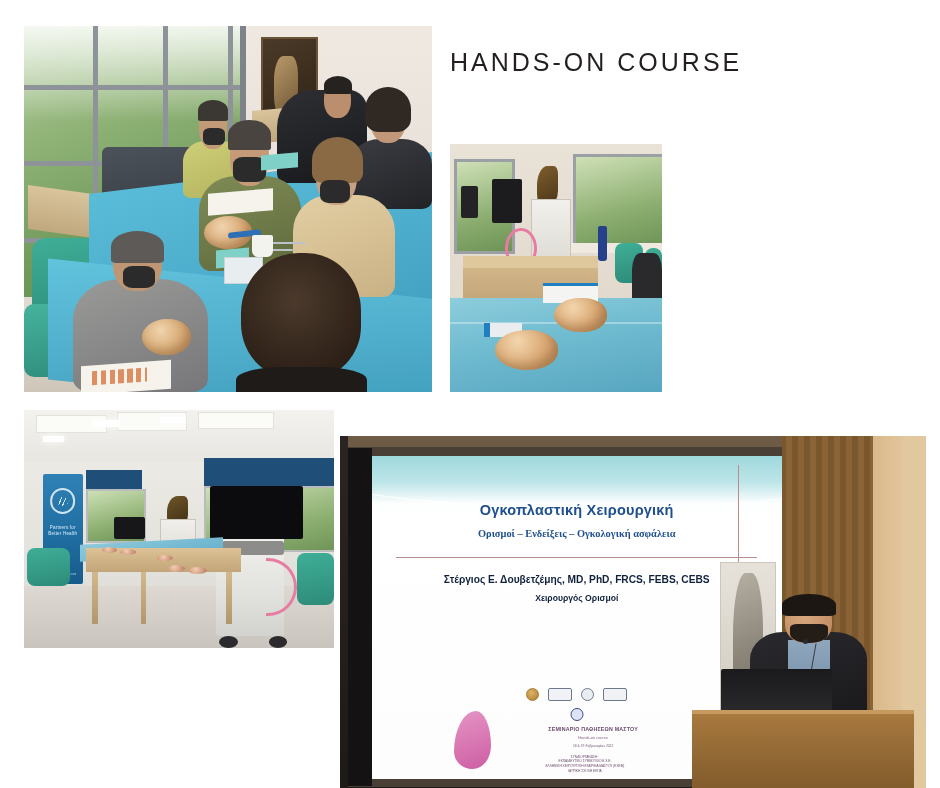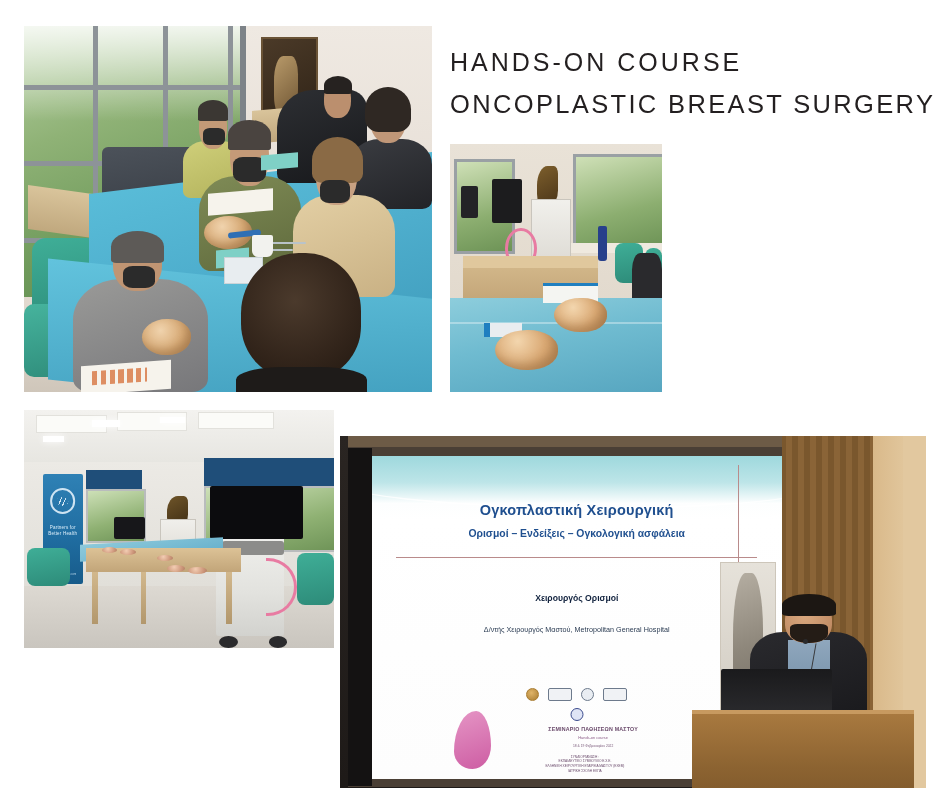--- a/index.html
+++ b/index.html
@@ -212,21 +212,21 @@
     background:linear-gradient(180deg,#f7fbfc 0%,#ffffff 20%,#fdfdfd 100%);overflow:hidden;}
   .sl-teal{position:absolute;left:0;top:0;width:100%;height:15%;
     background:linear-gradient(180deg,#9ed8dd 0%,#bde5e8 55%,#ffffff 100%);}
   .sl-swoosh{position:absolute;left:-6%;top:5%;width:112%;height:18%;
     border-bottom:2.5px solid #ffffff;border-radius:0 0 60% 60%;}
   .sl-swoosh2{position:absolute;left:-10%;top:0%;width:120%;height:16%;
     border-bottom:2px solid rgba(255,255,255,.75);border-radius:0 0 55% 70%;}
   .sl-title{position:absolute;left:0;top:14.5%;width:100%;text-align:center;
     color:#1f4f8f;font-size:14.5px;font-weight:700;letter-spacing:.2px;}
   .sl-sub{position:absolute;left:0;top:22.5%;width:100%;text-align:center;
-    color:#1f4f8f;font-size:10.4px;font-weight:600;}
+    color:#1f4f8f;font-size:10.4px;font-weight:600;font-family:Liberation Serif, serif;}
   .sl-rule{position:absolute;left:6%;top:31.5%;width:88%;height:1px;background:#b98b8b;}
   .sl-author{position:absolute;left:0;top:36.5%;width:100%;text-align:center;
     color:#10213d;font-size:10.2px;font-weight:700;}
   .sl-role{position:absolute;left:0;top:42.5%;width:100%;text-align:center;
     color:#10213d;font-size:8.6px;font-weight:700;}
   .sl-aff{position:absolute;left:0;top:52%;width:100%;text-align:center;
     color:#2a3b52;font-size:7.2px;line-height:1.62;}
   .sl-logos{position:absolute;left:10%;top:70%;width:80%;height:8%;
     display:flex;align-items:center;justify-content:center;gap:9px;}
   .sl-logo{width:11px;height:11px;border-radius:50%;border:1px solid #6d7a8c;background:#e9edf2;}
@@ -271,21 +271,20 @@
     background:#241c16;border-radius:20% 20% 50% 50%;}
   .l-wallright{position:absolute;right:0;top:0;width:4%;height:100%;background:#e2c89f;}
 </style>
 </head>
 <body>
 
 <div class="canvas">
 
   <div class="title-block">
     <div class="title-line title-line-1">HANDS-ON COURSE</div>
-    <div class="title-line title-line-2">ONCOPLASTIC BREAST SURGERY</div>
   </div>
 
   <div class="photo ph-workshop">
     <div class="scene">
       <div class="w-wall"></div>
       <div class="w-windowwall"></div>
       <div class="w-glare"></div>
       <div class="mullion v" style="left:17%"></div>
       <div class="mullion v" style="left:34%"></div>
       <div class="mullion v" style="left:50%"></div>
@@ -446,23 +445,23 @@
       <div class="l-screenbar"></div>
       <div class="l-darkgap"></div>
 
       <div class="l-slide">
         <div class="sl-teal"></div>
         <div class="sl-swoosh"></div>
         <div class="sl-swoosh2"></div>
         <div class="sl-title">Ογκοπλαστική Χειρουργική</div>
         <div class="sl-sub">Ορισμοί – Ενδείξεις – Ογκολογική ασφάλεια</div>
         <div class="sl-rule"></div>
+        <div class="sl-author">Στέργιος Ε. Δουβετζέμης, MD, PhD, FRCS, FEBS, CEBS</div>
         <div class="sl-role">Χειρουργός Ορισμοί</div>
         <div class="sl-aff">
-          <div>Δ/ντής Χειρουργός Μαστού, Metropolitan General Hospital</div>
         </div>
         <div class="sl-logos">
           <span class="sl-logo l-gold"></span>
           <span class="sl-logo l-wide"></span>
           <span class="sl-logo"></span>
           <span class="sl-logo l-wide"></span>
         </div>
         <div class="sl-logo2"></div>
         <div class="sl-ribbon"></div>
         <div class="sl-foot1">ΣΕΜΙΝΑΡΙΟ ΠΑΘΗΣΕΩΝ ΜΑΣΤΟΥ</div>

